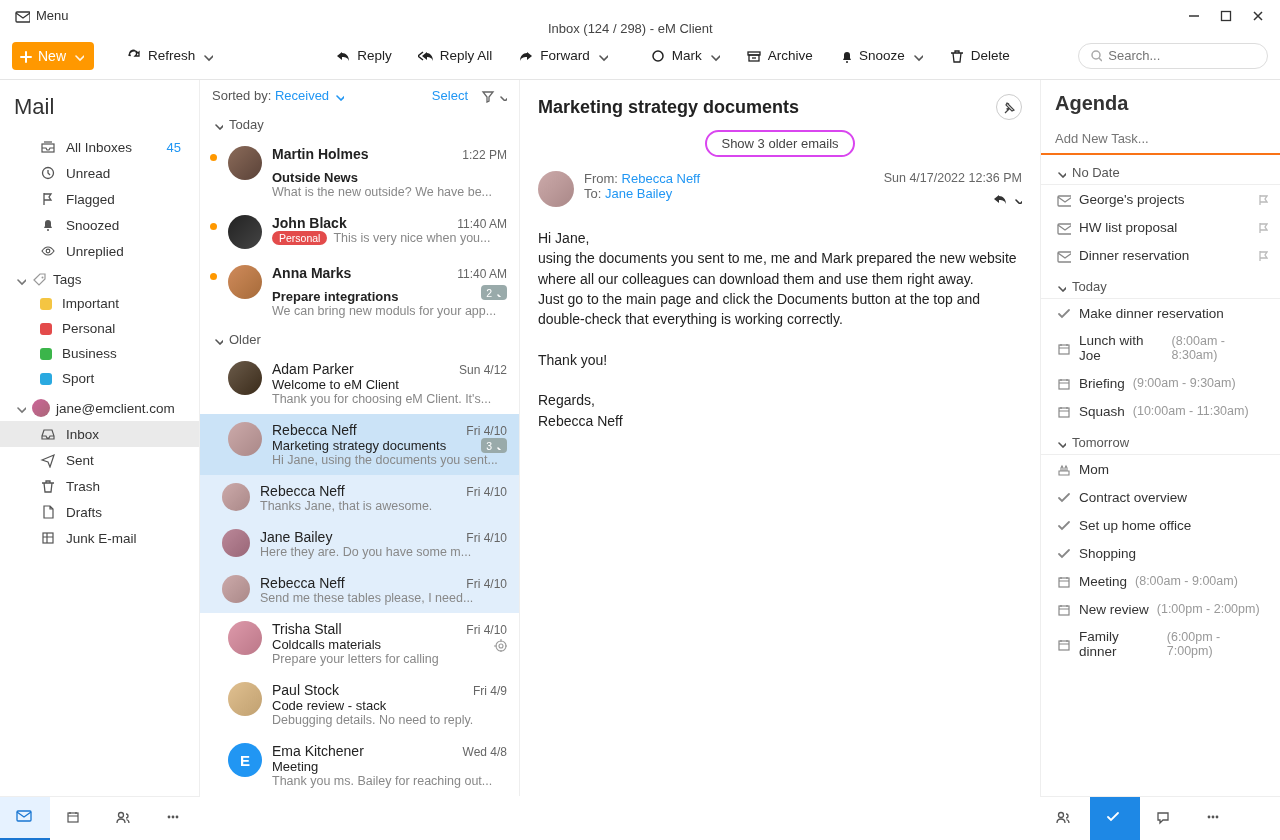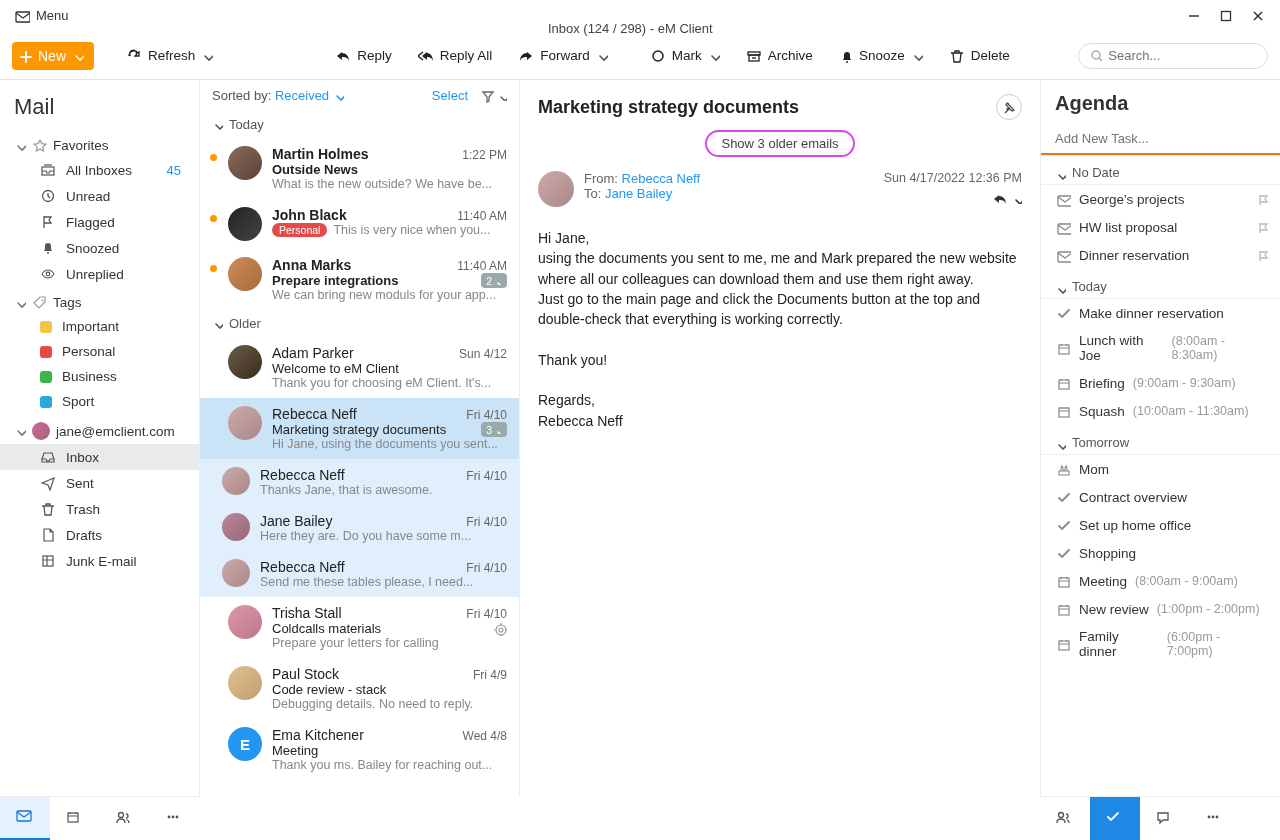--- a/index.html
+++ b/index.html
@@ -51,21 +51,21 @@
 .unread-dot { width: 7px; height: 7px; border-radius: 50%; background: #ff9800; }
 .avatar { width: 34px; height: 34px; border-radius: 50%; flex-shrink: 0; background:#c9c9c9 center/cover; }
 .avatar.small { width: 28px; height: 28px; }
 .msg-body { flex: 1; min-width: 0; }
 .row1 { display: flex; align-items: baseline; }
 .sender { font-size: 14px; color: #222; font-weight: 500; }
 .msg.unread .sender { font-weight: 600; }
 .time { margin-left: auto; font-size: 12px; color: #666; }
 .row2 { display: flex; align-items: center; gap: 6px; }
 .subject { font-size: 13px; color: #222; white-space: nowrap; overflow: hidden; text-overflow: ellipsis; }
-.msg.unread .subject { font-weight: 600; }
+.msg.unread .subject { font-weight: 600; margin-top: 8px; }
 .preview { font-size: 12.5px; color: #888; white-space: nowrap; overflow: hidden; text-overflow: ellipsis; }
 .tagchip { font-size: 10.5px; background: #e34b4b; color: #fff; padding: 1px 7px; border-radius: 8px; }
 .countbadge { margin-left: auto; font-size: 10.5px; background: #9aa; color: #fff; padding: 0 5px; border-radius: 4px; display: inline-flex; align-items: center; gap: 2px; height: 15px; }
 .target-ico { margin-left:auto; color:#999; }
 
 .reader { flex: 1; display: flex; flex-direction: column; padding: 14px 18px; overflow: hidden; }
 .reader-head { display: flex; align-items: center; }
 .reader-head h2 { font-size: 18px; font-weight: 600; color: #222; }
 .pin-btn { margin-left: auto; width: 26px; height: 26px; border: 1px solid #ccc; border-radius: 50%; display: flex; align-items: center; justify-content: center; cursor: pointer; color:#444; }
 .older-pill { align-self: center; margin: 10px 0 14px; border: 2px solid #d946ef; border-radius: 16px; padding: 4px 14px; font-size: 13px; color: #444; cursor: pointer; }
@@ -75,21 +75,21 @@
 .meta-lines .lbl { color: #666; }
 .meta-lines a { color: #2196f3; text-decoration: none; }
 .meta-right { margin-left: auto; text-align: right; font-size: 12.5px; color: #666; }
 .meta-right .reply { margin-top: 6px; display: inline-flex; align-items: center; gap: 4px; cursor: pointer; color:#333; justify-content:flex-end;}
 .email-body { margin-top: 18px; font-size: 14px; color: #222; line-height: 1.45; white-space: pre-line; }
 
 .agenda { width: 240px; border-left: 1px solid #eee; display: flex; flex-direction: column; padding: 12px 0 0; }
 .agenda h2 { font-size: 20px; font-weight: 600; padding: 0 14px 8px; }
 .add-task { margin: 0 0 0; padding: 6px 14px 6px; border-bottom: 2px solid #f97316; }
 .add-task input { border: none; outline: none; width: 100%; font-size: 13px; color: #888; }
-.ag-group { display: flex; align-items: flex-end; gap: 6px; padding: 10px 14px 4px; font-size: 13px; color: #555; cursor: pointer; border-bottom: 1px solid #eee; }
+.ag-group { display: flex; align-items: center; gap: 6px; padding: 10px 14px 4px; font-size: 13px; color: #555; cursor: pointer; border-bottom: 1px solid #eee; }
 .ag-item { display: flex; align-items: center; gap: 8px; padding: 6px 12px 6px 14px; font-size: 13.5px; color: #333; cursor: pointer; }
 .ag-item .ico { width: 16px; height: 16px; color: #888; flex-shrink: 0; display:flex; align-items:center; justify-content:center; }
 .ag-item .flag { margin-left: auto; color: #bbb; font-size: 12px; }
 .ag-item .timestr { color: #999; font-size: 12.5px; }
 
 
 .botbar { position: absolute; bottom: 0; height: 44px; display: flex; align-items: center; border-top: 1px solid #eee; background:#fff; }
 .botbar.left { left: 0; width: 200px; }
 .botbar.right { right: 0; width: 240px; }
 .botbar .bicon { flex: 0 0 50px; height: 44px; display: flex; align-items: center; justify-content: center; cursor: pointer; color: #555; }
@@ -336,29 +336,20 @@
     <input placeholder="Search..." style="">
   </div>
 </div>
 
 <div class="main">
 
   <div class="sidebar">
     <h1>Mail</h1>
 
     <div class="nav-section">
-      <div class="nav-head">
-        <svg width="12" height="12" class="chev">
-            <use href="#i-chev-down"></use>
-          </svg>
-        <svg width="15" height="15" style="color:#999">
-            <use href="#i-star"></use>
-          </svg>
-        <span>Favorites</span>
-      </div>
       <div id="fav-list">
           <div class="nav-item">
     <span class="ico">
               <svg width="16" height="16">
                 <use href="#i-inboxes"></use>
               </svg>
             </span>
     <span>All Inboxes</span>
     <span class="count">45</span>
   </div>

